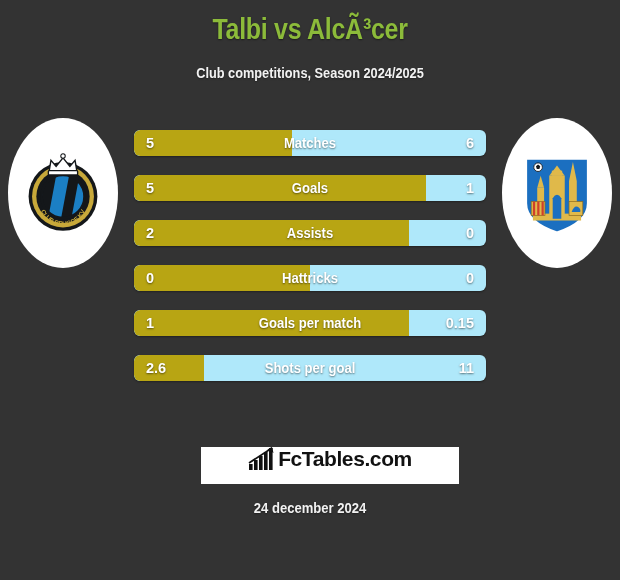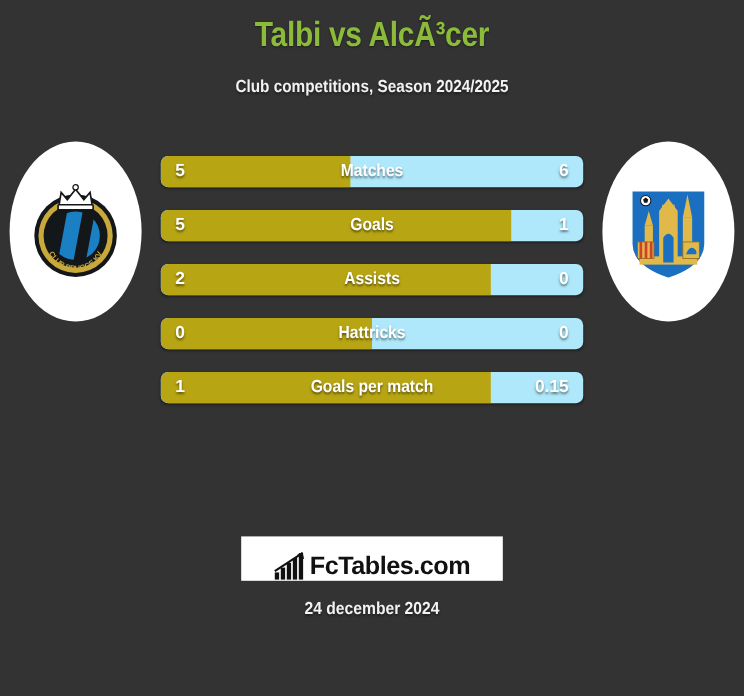--- a/index.html
+++ b/index.html
@@ -115,25 +115,25 @@
     right: 0;
     text-align: center;
     transform: scaleX(0.9);
   }
 
   
   .logo-box {
     position: absolute;
     left: 201px;
     top: 447px;
-    width: 218px;
+    width: 258px;
     height: 37px;
     background: #ffffff;
     display: flex;
-    align-items: flex-end;
+    align-items: flex-start;
     justify-content: center;
     gap: 4px;
   }
   .logo-text {
     color: #111111;
     font-size: 21px;
     font-weight: bold;
     letter-spacing: -0.4px;
   }
 
@@ -263,20 +263,26 @@
     <span class="stat-away">0</span>
   </div>
 
   <div class="stat-row">
     <div class="stat-fill" style="width:78%"></div>
     <span class="stat-home">1</span>
     <span class="stat-label">Goals per match</span>
     <span class="stat-away">0.15</span>
   </div>
 
+  <div class="stat-row">
+    <div class="stat-fill" style="width:20%"></div>
+    <span class="stat-home">2.6</span>
+    <span class="stat-label">Shots per goal</span>
+    <span class="stat-away">11</span>
+  </div>
 
 
 </div>
 
 <div class="logo-box">
   <svg width="26" height="24" viewBox="0 0 26 24">
     <g fill="#111111">
       <rect x="1" y="17" width="3.6" height="6"></rect>
       <rect x="6" y="13" width="3.6" height="10"></rect>
       <rect x="11" y="9" width="3.6" height="14"></rect>

